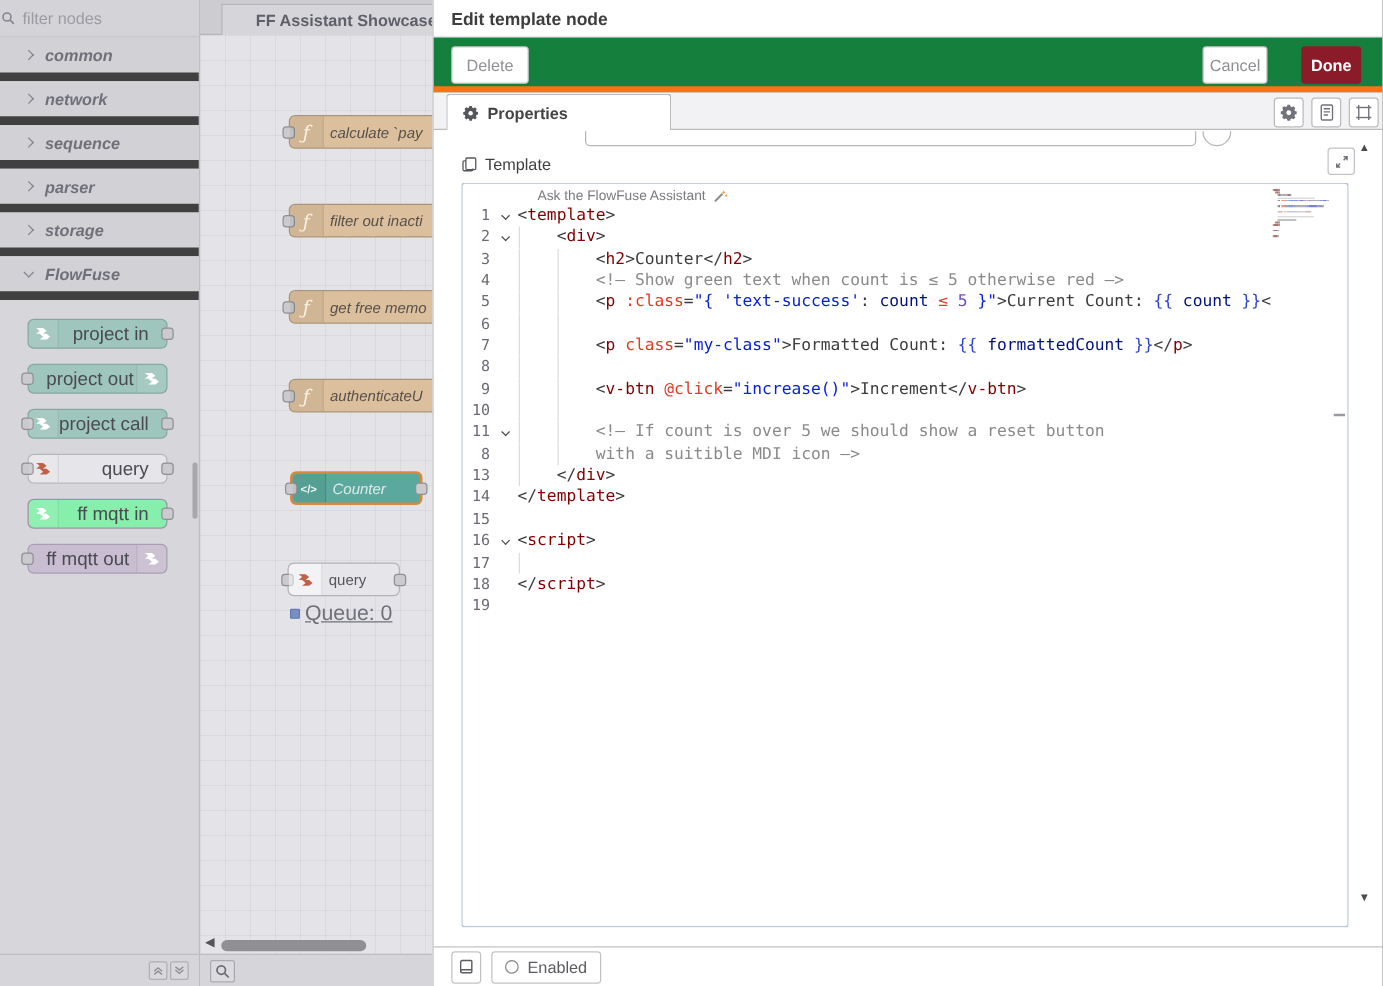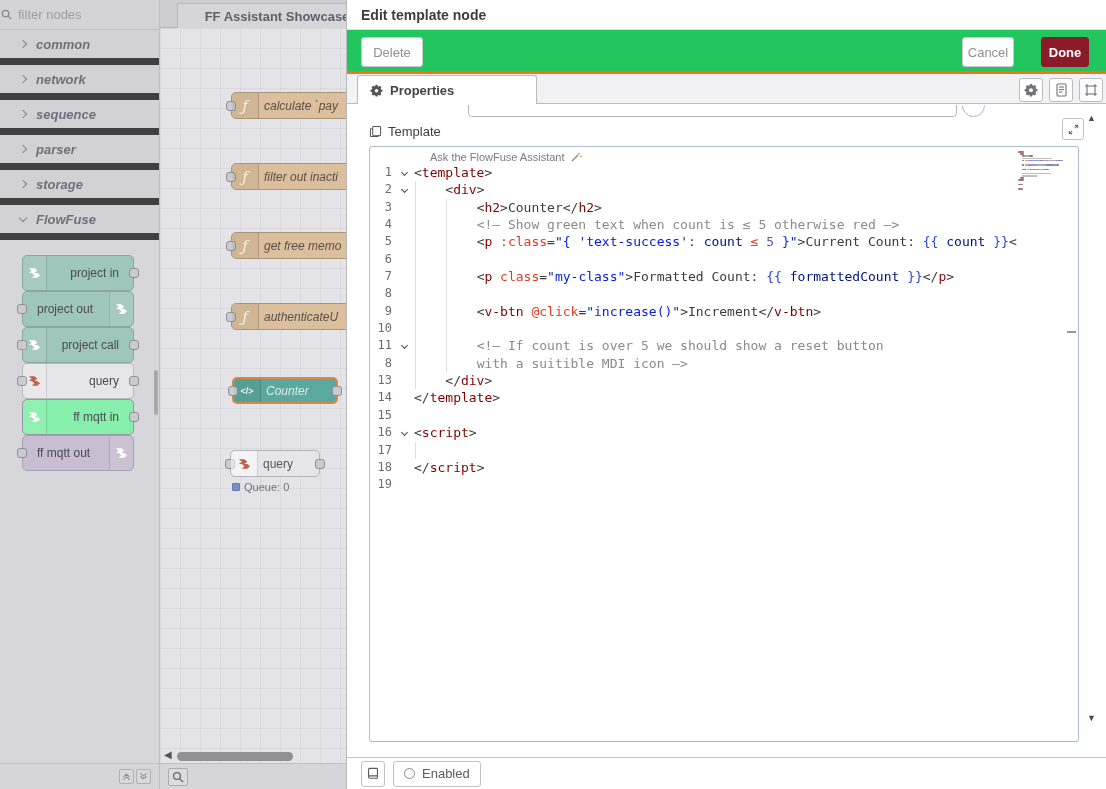--- a/index.html
+++ b/index.html
@@ -12,22 +12,22 @@
     background:#d7d7db;border-right:1px solid #bfbfc3;}
   #palette-search{height:30px;background:#d4d4d8;border-bottom:1px solid #c3c3c7;
     display:flex;align-items:center;padding:0 1px;color:#9b9ba1;font-size:13px;gap:6px;}
   .cat-row{height:35px;background:#d2d2d6;border-bottom:7px solid #404040;
     display:flex;align-items:center;padding:0 18px;gap:10px;cursor:pointer;font-style:italic;}
   .cat-label{font-size:13px;font-weight:bold;color:#70707a;}
   .chev{width:6px;height:6px;border-right:1.6px solid #85858d;border-bottom:1.6px solid #85858d;
     display:inline-block;transform:rotate(-45deg);margin-left:2px;}
   .chev.down{transform:rotate(45deg);margin-top:-3px;}
   #palette-nodes{padding:15px 0 0 22px;}
-  .pnode{position:relative;width:112px;height:36px;border-radius:5px;
-    font-size:12px;color:#4a4a52;cursor:grab;}
+  .pnode{position:relative;width:112px;height:24px;border-radius:5px;margin-bottom:12px;
+    font-size:15px;color:#4a4a52;cursor:grab;}
   .pnode .plabel{position:absolute;top:0;bottom:0;display:flex;align-items:center;}
   .picon{position:absolute;top:0;bottom:0;width:24px;display:flex;align-items:center;
     justify-content:center;background:rgba(255,255,255,0.08);}
   .picon.left{left:0;border-right:1px solid rgba(0,0,0,0.12);border-radius:5px 0 0 5px;}
   .picon.right{right:0;border-left:1px solid rgba(0,0,0,0.12);border-radius:0 5px 5px 0;}
   .port{position:absolute;width:10px;height:10px;border-radius:3px;background:#cbcbcf;
     border:1px solid #909094;top:50%;transform:translateY(-50%);}
   .port.in{left:-6px;} .port.out{right:-6px;}
   #palette-vscroll{position:absolute;right:1px;top:370px;width:4px;height:45px;
     border-radius:2px;background:#a8a8ac;}
@@ -47,37 +47,37 @@
   #ws-canvas{position:absolute;left:0;top:28px;right:0;bottom:26px;background:#e4e4e8;
     background-image:linear-gradient(rgba(0,0,0,0.045) 1px,transparent 1px),
       linear-gradient(90deg,rgba(0,0,0,0.045) 1px,transparent 1px);
     background-size:20px 20px;}
   .wnode{position:absolute;height:27px;border-radius:5px;font-size:12px;cursor:pointer;}
   .wnode .wlabel{position:absolute;left:32px;right:6px;top:0;bottom:0;display:flex;
     align-items:center;white-space:nowrap;overflow:hidden;}
   .wicon{position:absolute;left:0;top:0;bottom:0;width:27px;display:flex;align-items:center;
     justify-content:center;background:rgba(0,0,0,0.05);border-right:1px solid rgba(0,0,0,0.14);
     border-radius:5px 0 0 5px;}
-  .wstatus{position:absolute;display:flex;align-items:center;gap:4px;font-size:11px;color:#70707a;}
+  .wstatus{position:absolute;display:flex;align-items:center;gap:4px;font-size:17px;color:#70707a;text-decoration:underline;}
   .wstatus .dot{width:8px;height:8px;background:#7b90c2;border:1px solid #6478ad;border-radius:1px;}
   #ws-hscroll-arrow{position:absolute;left:4px;bottom:29px;color:#55555b;font-size:10px;}
   #ws-hscroll{position:absolute;left:17px;bottom:28px;width:116px;height:9px;border-radius:5px;
     background:#909094;cursor:pointer;}
   #ws-footer{position:absolute;left:0;right:0;bottom:0;height:26px;background:#d6d6da;
     border-top:1px solid #bfbfc3;}
   #ws-zoom-btn{position:absolute;left:8px;top:4px;width:20px;height:18px;background:#dcdce0;
     border:1px solid #aaaab0;border-radius:2px;display:flex;align-items:center;
     justify-content:center;cursor:pointer;color:#6b6b72;}
 
   
   #dialog{position:absolute;left:346px;top:0;width:760px;height:789px;background:#fff;
     border-left:1px solid #b9b9bd;}
   #dlg-header{height:30px;display:flex;align-items:center;padding-left:14px;
     border-bottom:1px solid #dedee2;font-size:14px;font-weight:bold;color:#3d3d3d;background:#fff;}
-  #dlg-buttons{position:relative;height:44px;border-bottom:3px solid #f97316;background:#22c55e;}
+  #dlg-buttons{position:relative;height:44px;border-bottom:5px solid #f97316;background:#15803d;}
   .btn{position:absolute;top:7px;height:30px;border-radius:3px;border:1px solid #c9c9cd;
     background:#fff;color:#8f8f95;font-size:13px;display:flex;align-items:center;
     justify-content:center;cursor:pointer;font-family:inherit;}
   #btn-delete{left:14px;width:62px;}
   #btn-cancel{left:615px;width:52px;}
   #btn-done{left:694px;width:48px;background:var(--c-done,#8c1b29);border-color:var(--c-done,#8c1b29);
     color:#fff;font-weight:bold;}
   #dlg-tabbar{position:relative;height:30px;background:#f2f2f4;border-bottom:1px solid #bbbbbf;}
   #tab-properties{position:absolute;left:10px;top:1px;width:180px;height:29px;background:#fff;
     border:1px solid #bbbbbf;border-bottom:none;border-radius:3px 3px 0 0;display:flex;

